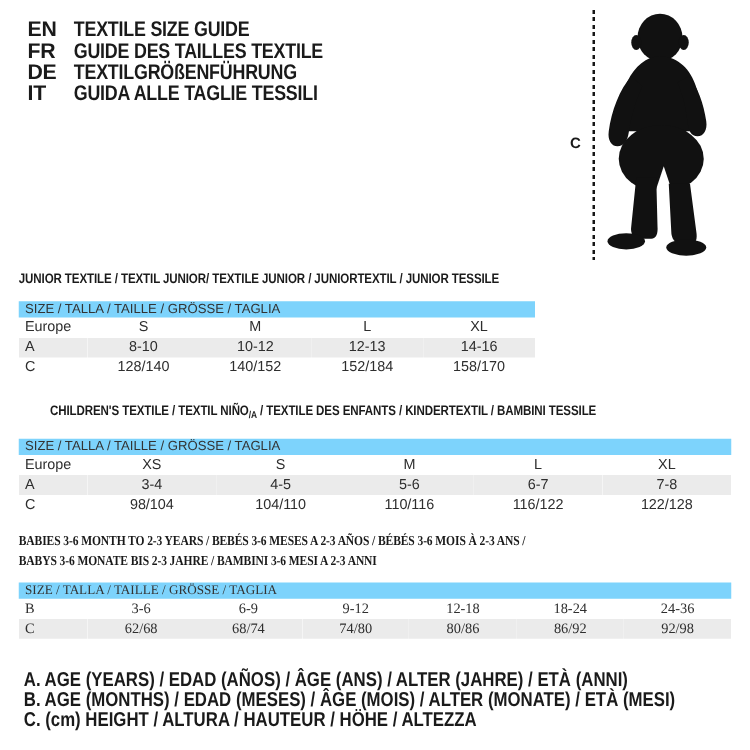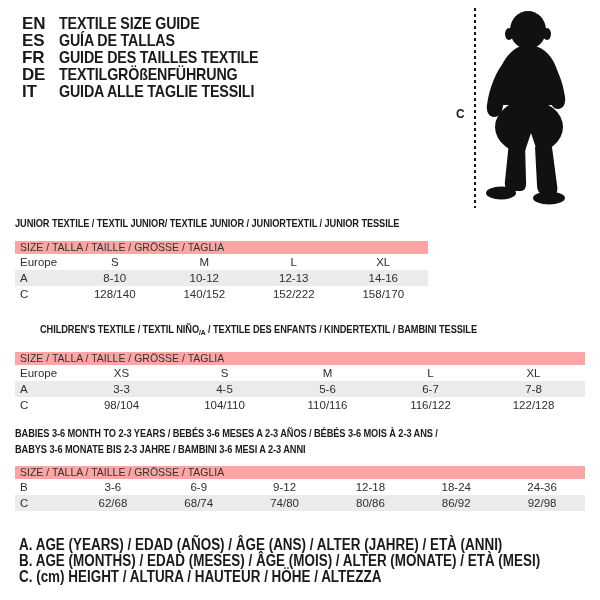--- a/index.html
+++ b/index.html
@@ -19,29 +19,29 @@
     position:absolute; left:474px; top:8px; width:2px; height:200px;
     background:repeating-linear-gradient(to bottom, #161616 0 3px, transparent 3px 6px);
   }
   .figure-label { position:absolute; left:456px; top:107px; font-weight:700; font-size:12px; }
   .silhouette { position:absolute; left:481px; top:9px; }
 
   
   .tblock { position:absolute; left:15px; }
   #t1 { top:215px; width:413px; }
   #t2 { top:321px; width:570px; }
-  #t3 { top:425px; width:570px; }
+  #t3 { top:425px; width:570px;font-family:Liberation Serif, serif; }
   .tbl-title { font-weight:700; font-size:11px; line-height:16px; white-space:nowrap; letter-spacing:-0.1px; }
   #t1 .tbl-title { margin-bottom:10px;text-align:center; }
   #t2 .tbl-title { margin-bottom:11px;text-align:center; }
   #t3 .tbl-title { margin-bottom:9px; }
   .sub { font-size:8px; vertical-align:-2px; }
 
   .size-bar {
-    height:13px; line-height:13px; background:#fca5a5; color:#333333;
+    height:13px; line-height:13px; background:#7dd3fc; color:#333333;
     font-size:10.5px; padding-left:5px; overflow:hidden;
   }
   table.size-table { border-collapse:collapse; width:100%; table-layout:fixed; font-size:11.5px; color:#2e2e2e; }
   .size-table td { height:16px; padding:0; text-align:center; vertical-align:middle; overflow:hidden; }
   .size-table td.lbl { text-align:left; padding-left:5px;margin-left:39px; }
   .size-table col.c-label { width:55px; }
   .size-table tr:nth-child(even) { background:#ebebeb; }
 
   
   .legend { position:absolute; left:19px; top:537px; font-weight:700; font-size:16px; }
@@ -49,24 +49,20 @@
 </style>
 </head>
 <body>
 
 <div class="canvas">
 
   <div class="lang-header">
     <div class="lang-row">
       <span class="lang-code">EN</span>
       <span class="condense">TEXTILE SIZE GUIDE</span>
-    </div>
-    <div class="lang-row">
-      <span class="lang-code">ES</span>
-      <span class="condense">GUÍA DE TALLAS</span>
     </div>
     <div class="lang-row">
       <span class="lang-code">FR</span>
       <span class="condense">GUIDE DES TAILLES TEXTILE</span>
     </div>
     <div class="lang-row">
       <span class="lang-code">DE</span>
       <span class="condense">TEXTILGRÖßENFÜHRUNG</span>
     </div>
     <div class="lang-row">
@@ -119,21 +115,21 @@
         <td class="lbl">A</td>
         <td>8-10</td>
         <td>10-12</td>
         <td>12-13</td>
         <td>14-16</td>
       </tr>
       <tr>
         <td class="lbl">C</td>
         <td>128/140</td>
         <td>140/152</td>
-        <td>152/222</td>
+        <td>152/184</td>
         <td>158/170</td>
       </tr>
     </tbody>
       </table>
   </section>
 
   <section class="tblock" id="t2">
     <div class="tbl-title">
       <span class="condense"><span>CHILDREN'S TEXTILE / TEXTIL NIÑO</span><span class="sub">/A</span><span> / TEXTILE DES ENFANTS / KINDERTEXTIL / BAMBINI TESSILE</span></span>
     </div>
@@ -151,21 +147,21 @@
           <tr>
         <td class="lbl">Europe</td>
         <td>XS</td>
         <td>S</td>
         <td>M</td>
         <td>L</td>
         <td>XL</td>
       </tr>
       <tr>
         <td class="lbl">A</td>
-        <td>3-3</td>
+        <td>3-4</td>
         <td>4-5</td>
         <td>5-6</td>
         <td>6-7</td>
         <td>7-8</td>
       </tr>
       <tr>
         <td class="lbl">C</td>
         <td>98/104</td>
         <td>104/110</td>
         <td>110/116</td>

